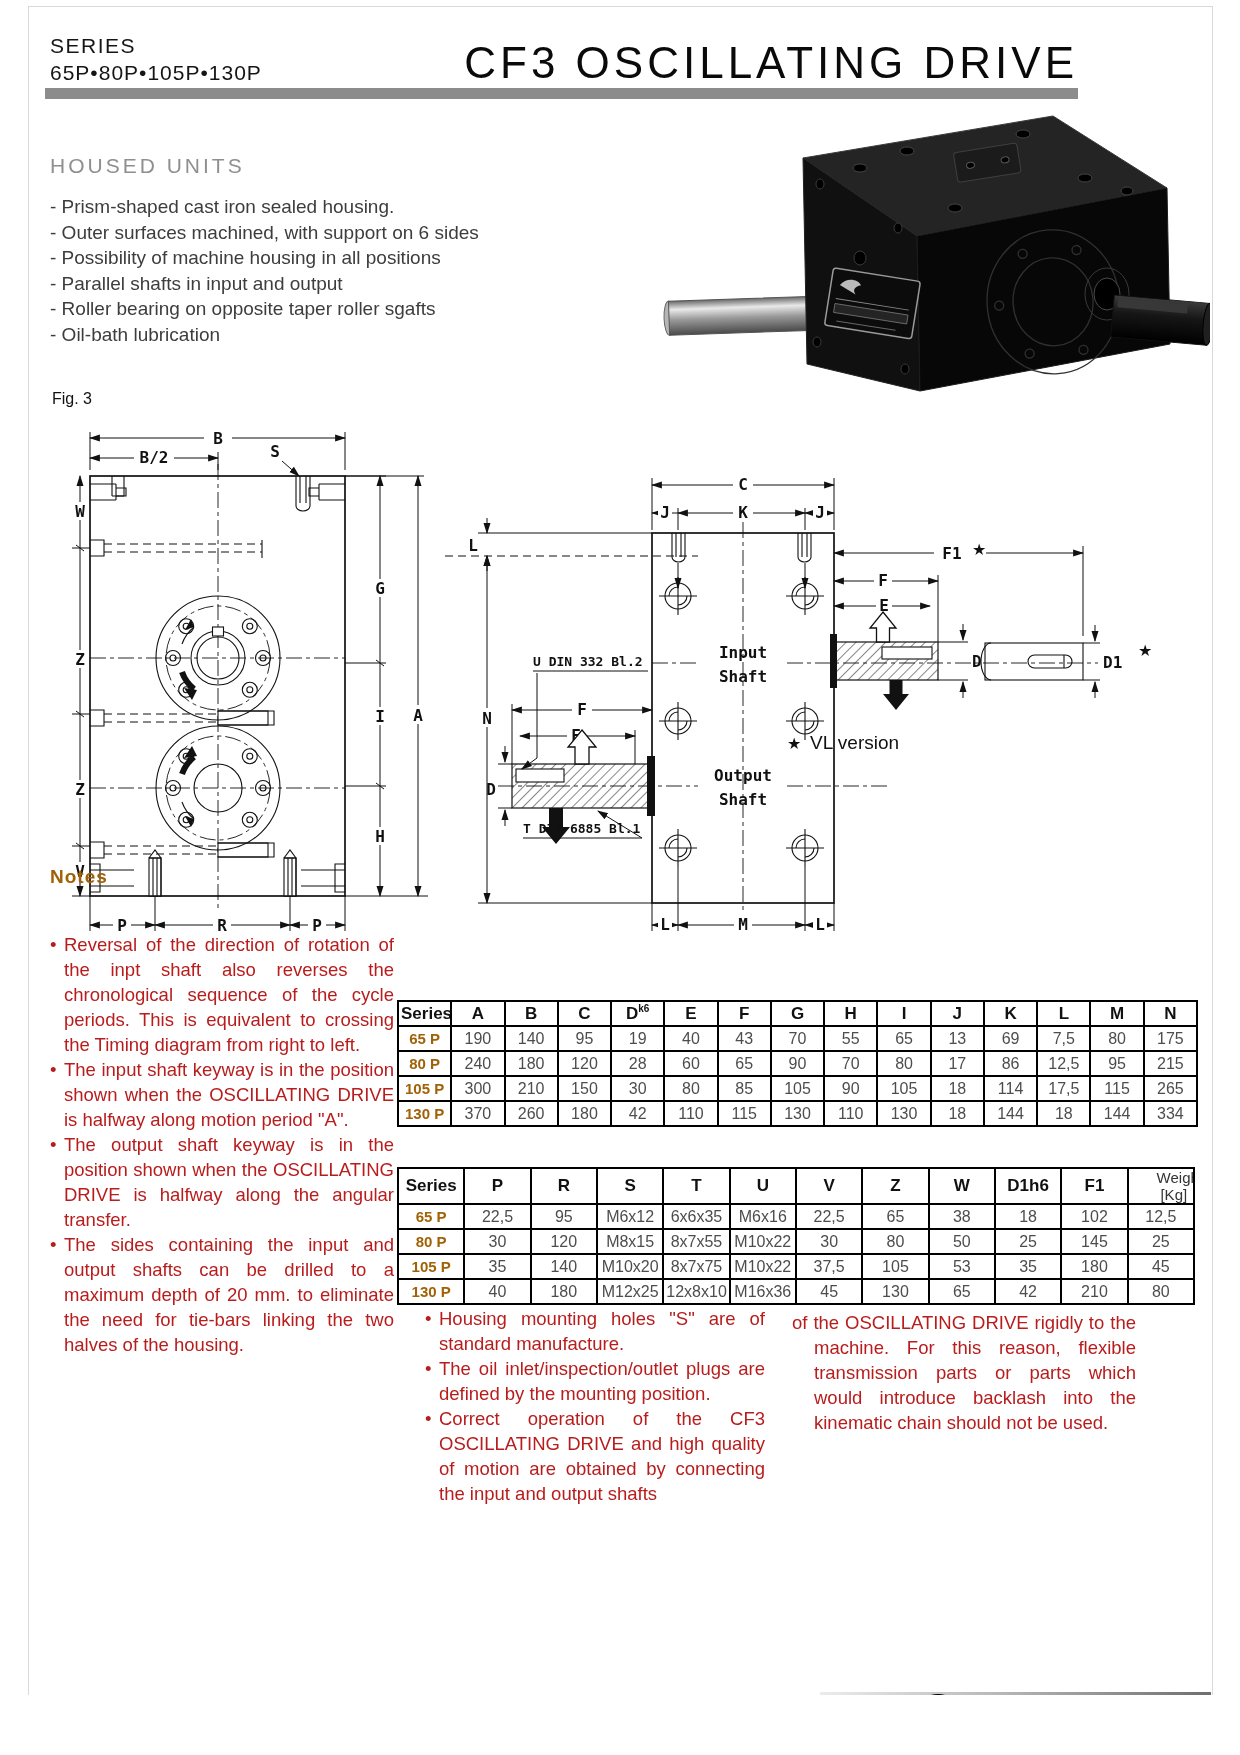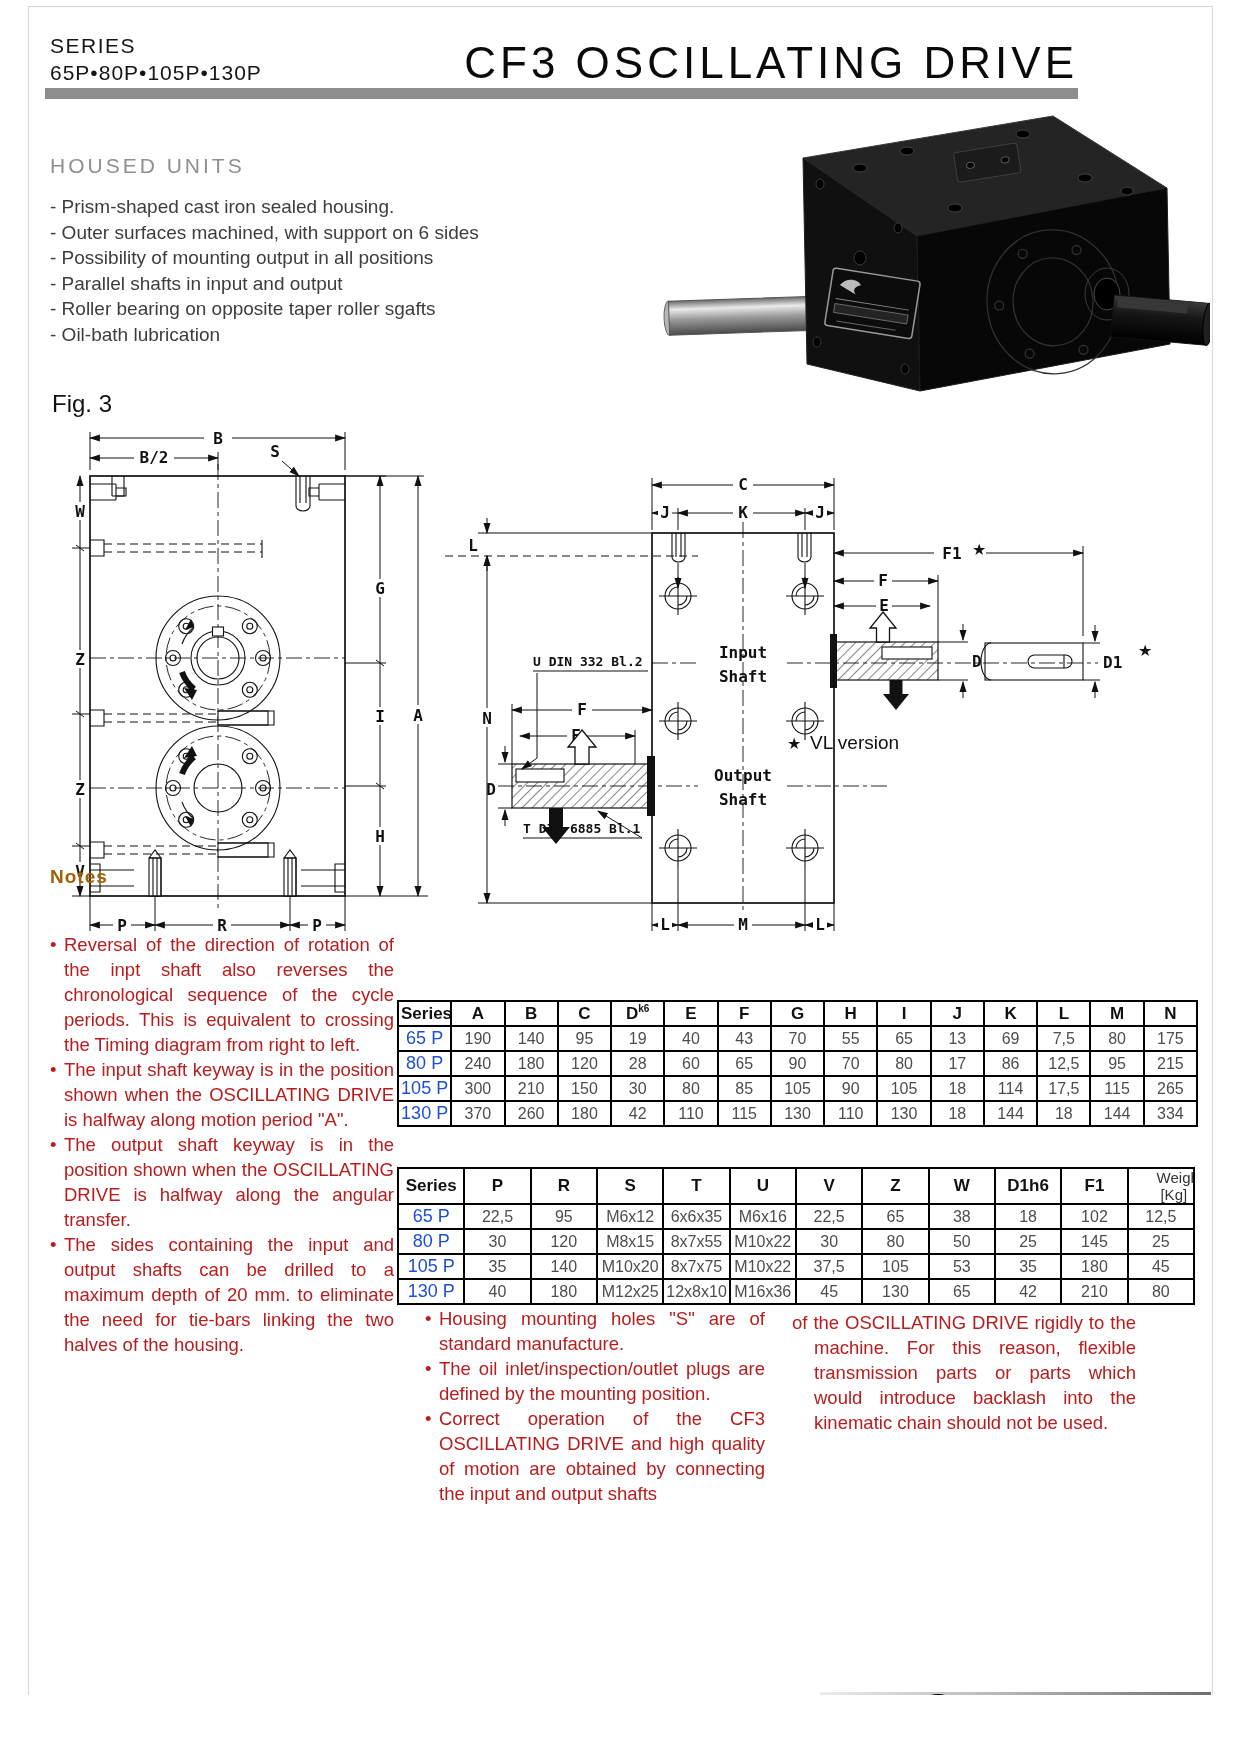--- a/index.html
+++ b/index.html
@@ -14,21 +14,21 @@
   .header-bar{position:absolute;left:45px;top:88px;width:1033px;height:11px;background:#8c8c8c;}
 
   
   .housed-title{position:absolute;left:50px;top:154px;font-size:21px;font-weight:normal;letter-spacing:3px;color:#8f8f8f;}
   .features{position:absolute;left:50px;top:194px;width:520px;margin:0;padding:0;list-style:none;font-size:19px;line-height:25.5px;color:#3d3d3d;}
 
   
   .photo{position:absolute;left:655px;top:106px;width:555px;height:290px;}
 
   
-  .fig-label{position:absolute;left:52px;top:390px;font-size:24px;color:#111;}
+  .fig-label{position:absolute;left:52px;top:390px;font-size:16px;color:#111;}
   .drawing{position:absolute;left:50px;top:418px;width:1140px;height:525px;}
   .drawing .thin{stroke:#111;stroke-width:1.1;fill:none;}
   .drawing .thick{stroke:#111;stroke-width:1.7;fill:none;}
   .drawing .dim{stroke:#111;stroke-width:1;fill:none;}
   .drawing .cl{stroke:#111;stroke-width:.9;stroke-dasharray:16 4 4 4;fill:none;}
   .drawing .dash{stroke:#111;stroke-width:1;stroke-dasharray:8 5;fill:none;}
   .drawing .lbl{font:bold 16px "DejaVu Sans Mono",monospace;fill:#111;}
   .drawing .lblsm{font:bold 13px "DejaVu Sans Mono",monospace;fill:#111;}
   .drawing .vltxt{font:19px "Liberation Sans",sans-serif;fill:#111;}
   .drawing .star{font:16px "DejaVu Sans",sans-serif;fill:#111;}
@@ -44,21 +44,21 @@
   .bullets li{position:relative;padding-left:14px;margin:0 0 0 0;}
   .bullets li::before{content:"\2022";position:absolute;left:0;top:0;}
   .hang{padding-left:22px;text-indent:-22px;margin:4px;}
 
   
   .dimtable{position:absolute;border-collapse:collapse;table-layout:fixed;background:#fff;font-family:"Liberation Sans",sans-serif;}
   .dimtable th,.dimtable td{border:2px solid #000;text-align:center;vertical-align:middle;height:23px;padding:0 2px;overflow:hidden;}
   .dimtable th{font-size:17px;font-weight:bold;color:#111;}
   .dimtable th.th-light{font-weight:normal;font-size:15px;color:#333;padding-left:28px;}
   .dimtable td{font-size:16px;color:#4d4d4d;}
-  .dimtable td.series{font-weight:normal;color:#1d4ed8;font-size:18px;}
+  .dimtable td.series{font-weight:bold;color:#a16207;font-size:15px;}
   .dimtable sup{font-size:10px;}
   #table1{left:397px;top:1000px;width:801px;}
   #table2{left:397px;top:1167px;width:798px;}
 
   
   .footer-bar{position:absolute;left:820px;top:1692px;width:391px;height:30px;background:linear-gradient(90deg,#ececec 0%,#b8b8b8 45%,#6e6e6e 100%);}
   .footer-logo{position:absolute;left:88px;top:-6px;width:72px;height:40px;}
   .page-num{position:absolute;left:178px;top:4px;font-size:18px;font-weight:bold;color:#111;}
 </style>
 </head>
@@ -136,21 +136,21 @@
       <rect x="458" y="190" width="96" height="42" fill="url(#sd)" stroke="#111"></rect>
       <rect x="462" y="193" width="70" height="9" fill="#383838"></rect>
       <ellipse cx="554" cy="211" rx="5" ry="21" fill="#1f1f1f" stroke="#000"></ellipse>
     </g>
   </svg>
 
   <div class="housed-title">HOUSED UNITS</div>
   <ul class="features">
       <li>- Prism-shaped cast iron sealed housing.</li>
       <li>- Outer surfaces machined, with support on 6 sides</li>
-      <li>- Possibility of mounting output in all positions</li>
+      <li>- Possibility of machine housing in all positions</li>
       <li>- Parallel shafts in input and output</li>
       <li>- Roller bearing on opposite taper roller sgafts</li>
       <li>- Oil-bath lubrication</li>
     </ul>
 
   <div class="fig-label">Fig. 3</div>
 
   <svg class="drawing" viewBox="0 0 1140 525">
     <defs>
       <marker id="ar" viewBox="0 0 10 10" refX="9" refY="5" markerWidth="11" markerHeight="11" orient="auto-start-reverse">

